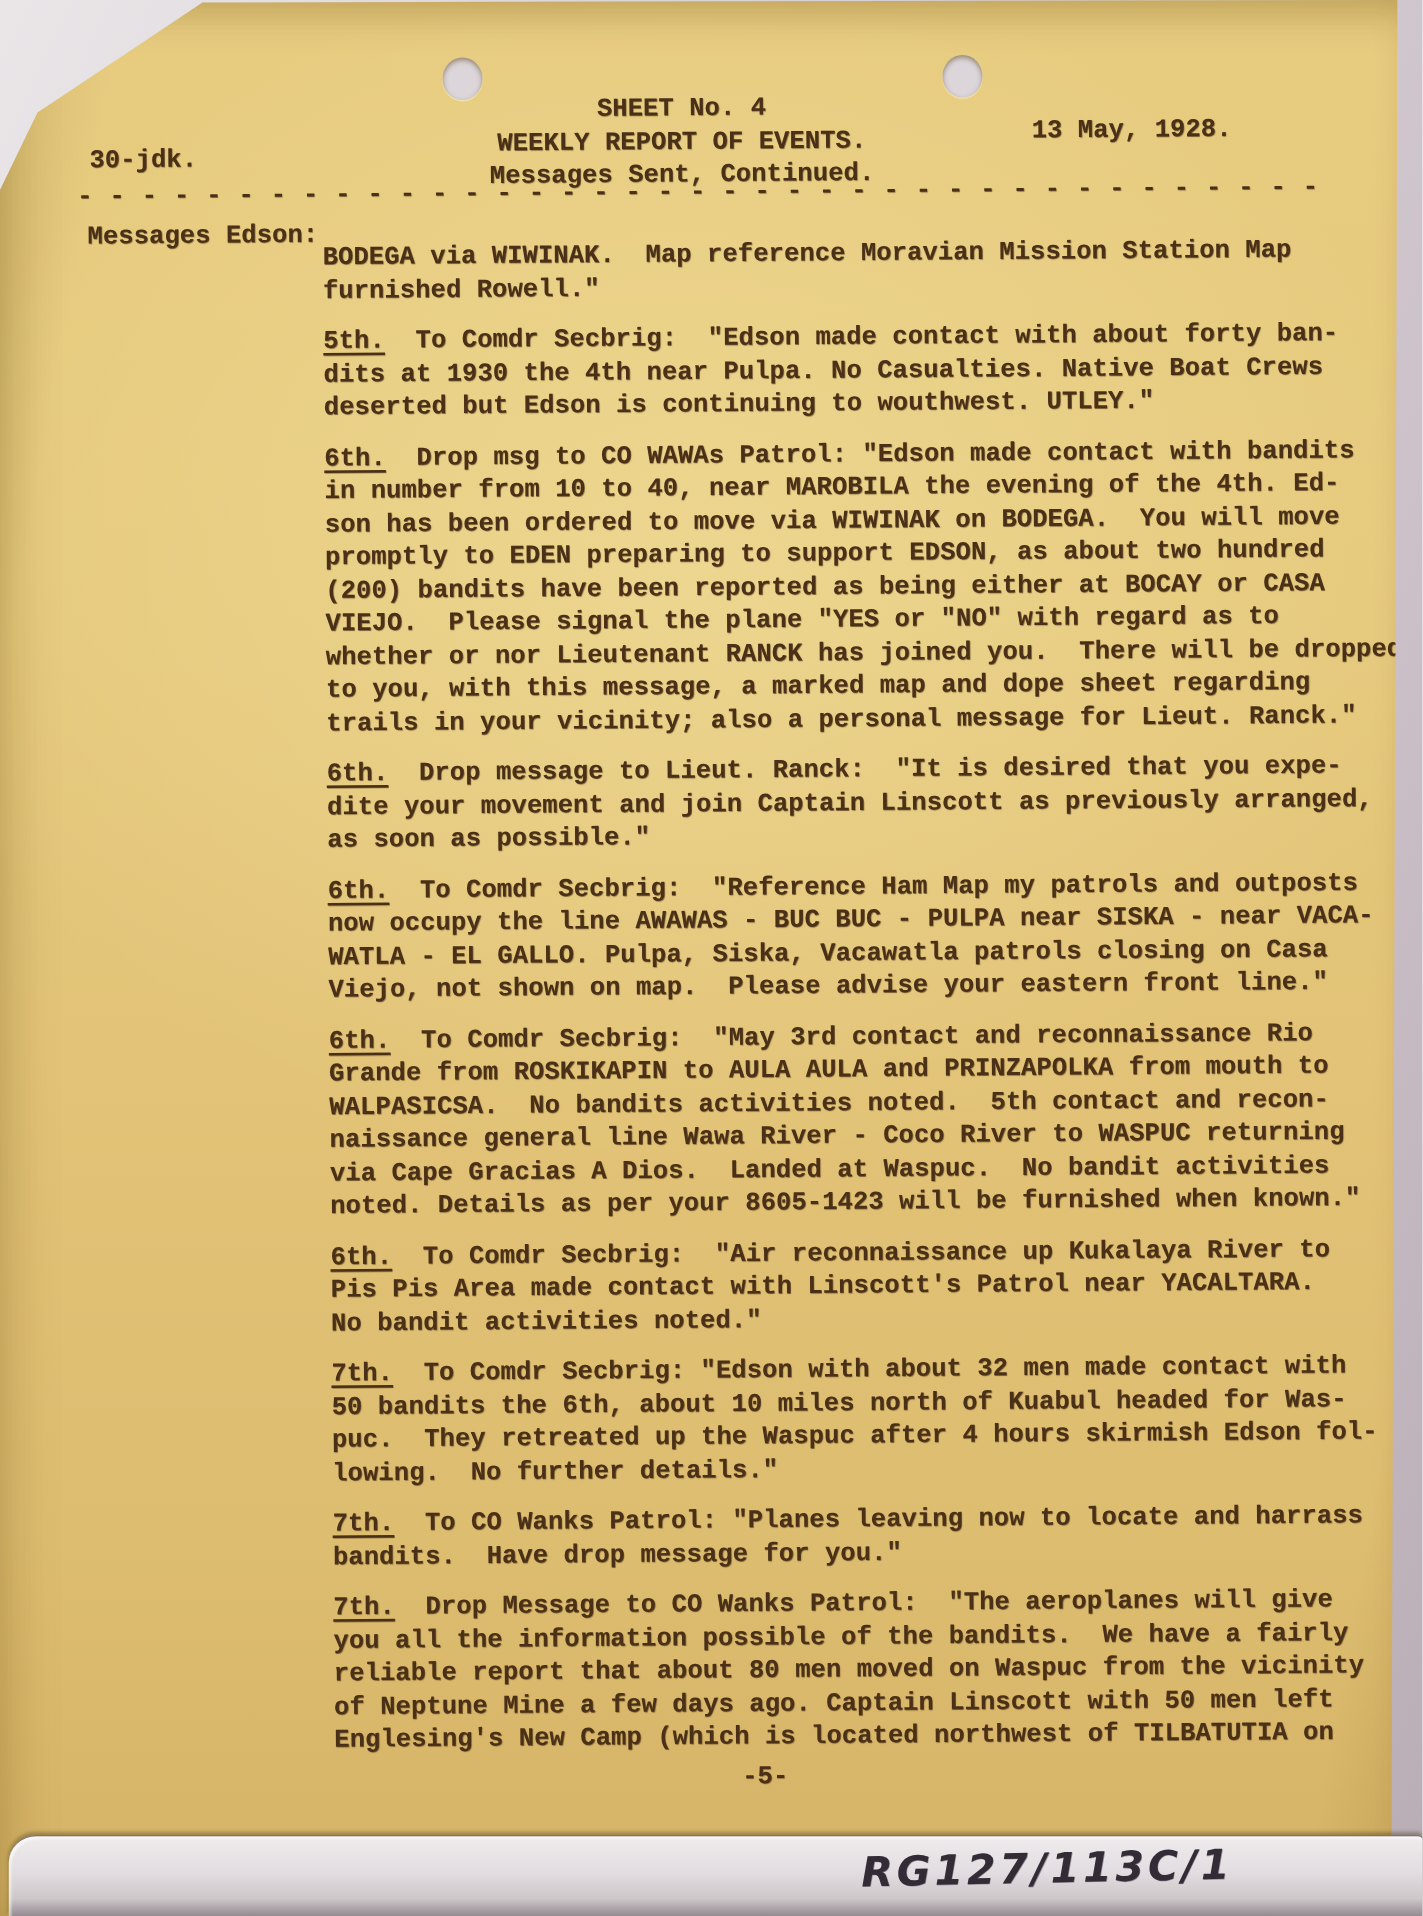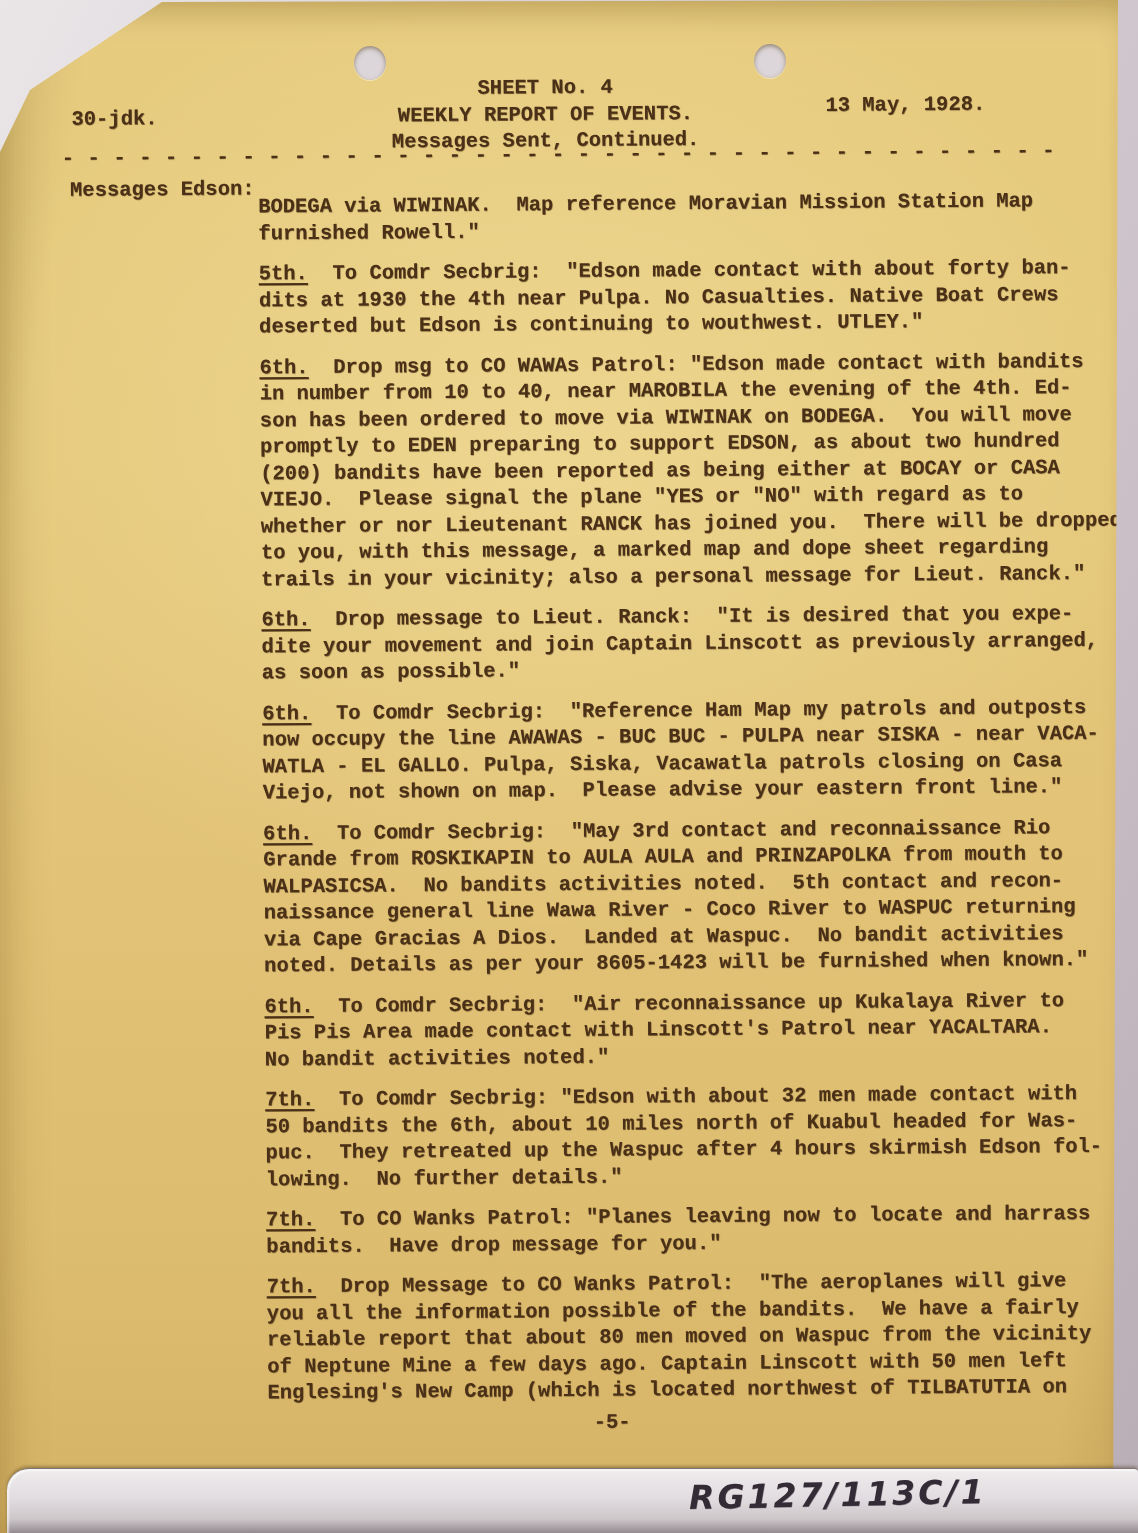--- a/index.html
+++ b/index.html
@@ -27,21 +27,21 @@
     background:#dcd5d9;box-shadow:inset 0 2px 4px rgba(90,70,30,.55), 0 1px 1px rgba(255,255,230,.5);
   }
   .hole.left{left:354px;top:46px;}
   .hole.right{left:754px;top:44px;}
   
   .sheet{
     position:absolute;inset:0;transform:rotate(-0.45deg);transform-origin:560px 700px;
     color:#4b3018;font-weight:bold;font-size:20.5px;line-height:26.5px;
     text-shadow:0.5px 0.6px 0.7px rgba(62,36,8,.55);
   }
-  .ref{position:absolute;left:76px;top:103px;}
+  .ref{position:absolute;left:76px;top:113px;}
   .hdr{position:absolute;left:310px;top:75px;width:480px;text-align:center;}
   .hdr div{height:26.5px;}
   .date{position:absolute;left:830px;top:95px;}
   .divider{position:absolute;left:66px;top:142px;white-space:pre;letter-spacing:.6px;}
   .section{position:absolute;left:74px;top:174px;}
   .body{position:absolute;left:262px;top:192px;width:830px;}
   .para{margin:0 0 14px 0;white-space:pre;}
   .plabel{text-decoration:underline;text-decoration-thickness:2.2px;text-underline-offset:4px;}
   .ptext{white-space:pre;}
   .pagenum{position:absolute;left:588px;top:1410px;}

